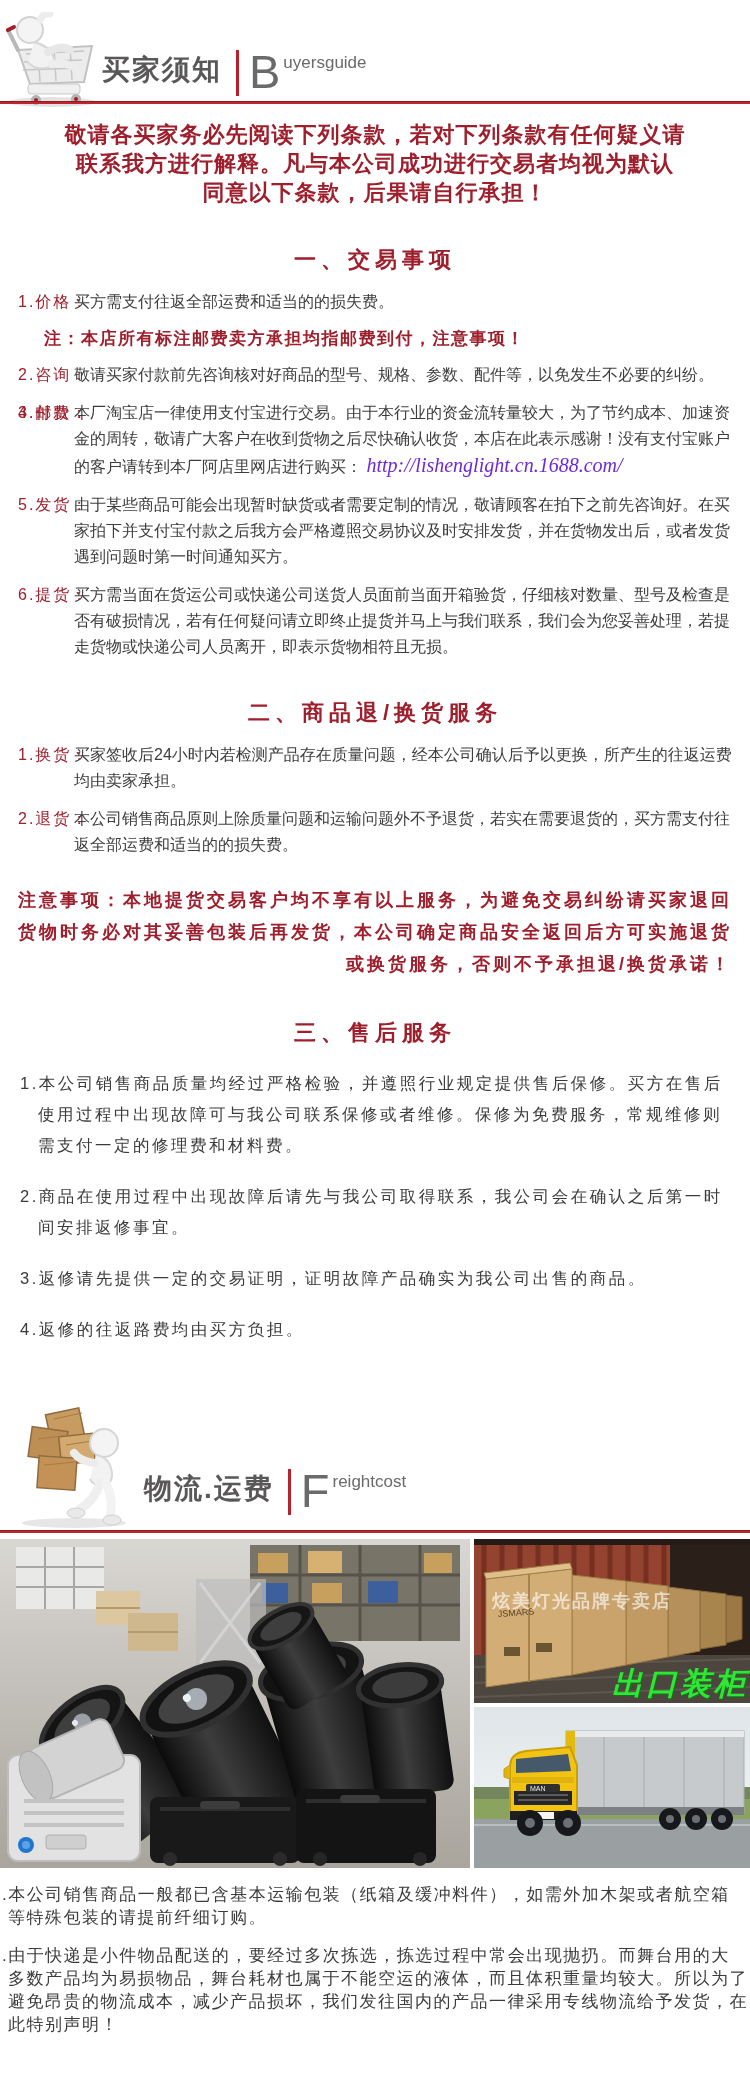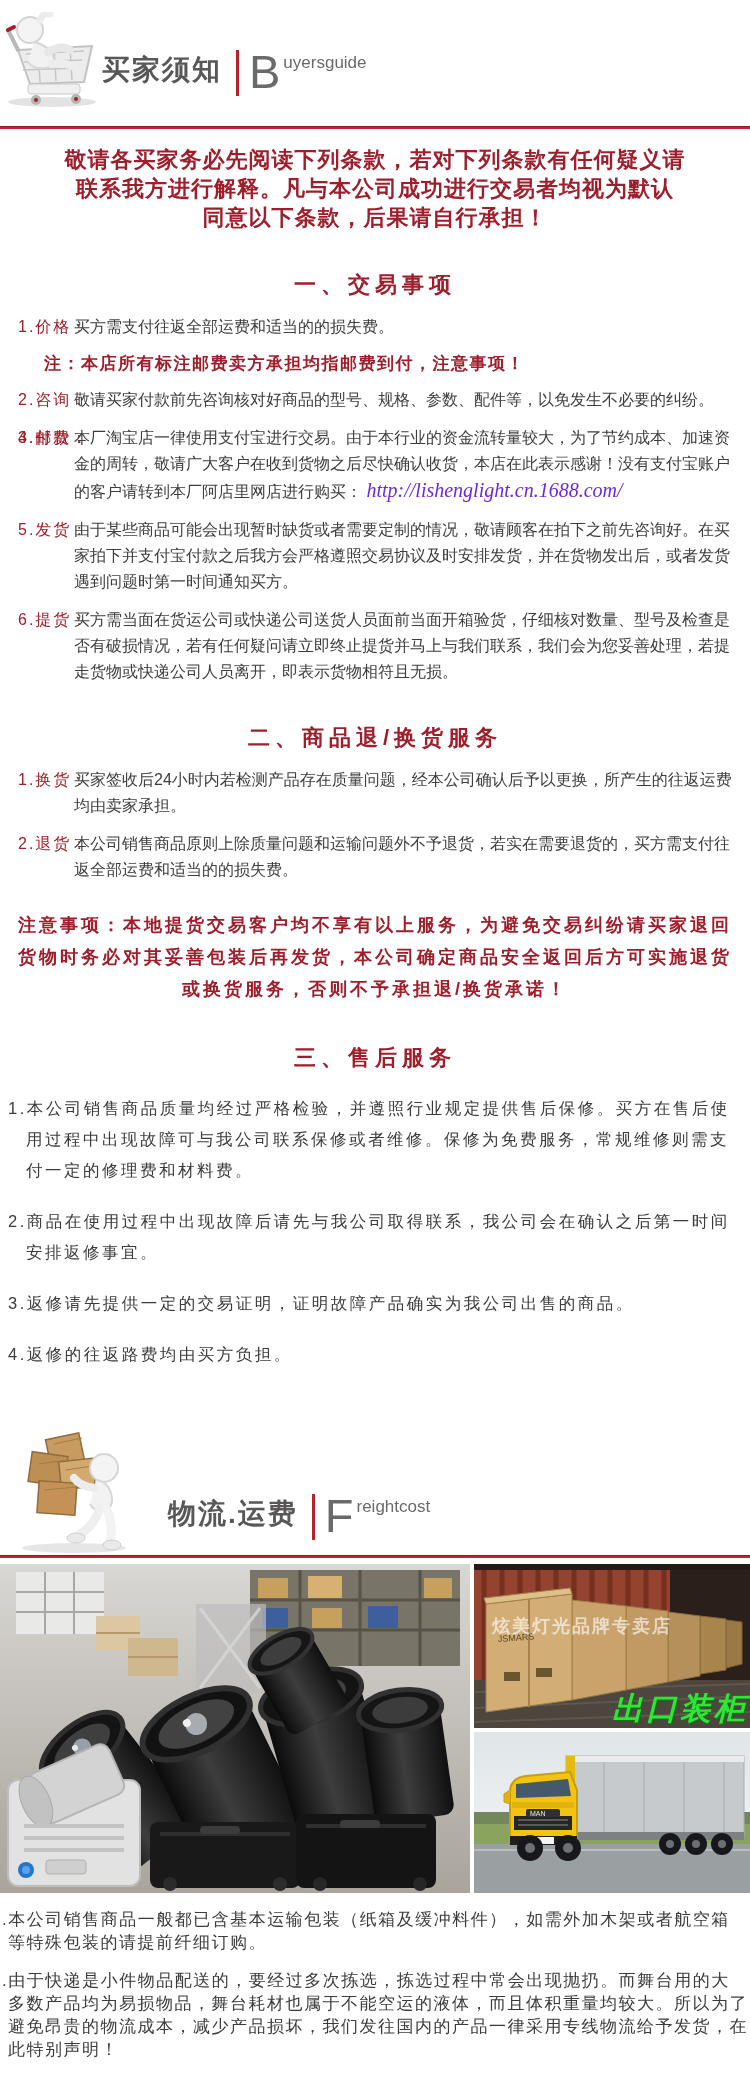--- a/index.html
+++ b/index.html
@@ -1,45 +1,45 @@
 <!DOCTYPE html>
 <html><head>
 <meta charset="utf-8">
 <style>
   html,body{margin:0;padding:0;background:#fff;}
   .page{width:750px;min-height:2100px;overflow:hidden;position:relative;background:#fff;
         font-family:"Liberation Sans","DejaVu Sans",sans-serif;color:#3d3d3d;}
 
   
-  .banner{position:relative;height:129px;}
+  .banner{position:relative;height:104px;}
   .banner.freight{height:132px;margin-top:56px;}
   .mascot{position:absolute;left:0;top:12px;}
   .banner.freight .mascot{left:8px;top:2px;}
   .title-row{position:absolute;left:102px;top:50px;display:flex;align-items:flex-start;}
-  .banner.freight .title-row{left:168px;top:68px;}
+  .banner.freight .title-row{left:144px;top:68px;}
   .cn-title{font-size:28px;font-weight:bold;color:#595757;letter-spacing:2px;line-height:40px;}
   .vbar{width:3px;height:46px;background:#b6212c;margin:0 10px 0 14px;}
   .big-letter{font-size:47px;line-height:44px;color:#6a6a6a;font-weight:400;}
   .latin{display:flex;font-size:17px;color:#6a6a6a;line-height:18px;margin:4px 0 0 3px;}
   .rule{position:absolute;left:0;right:0;bottom:0;height:2px;background:#c1242f;border-top:1px solid #8c1b24;}
 
   
   .intro{margin:16px 20px 0;text-align:center;color:#9e1e2c;font-weight:bold;
          font-size:22px;line-height:29px;letter-spacing:1px;}
   .sec-h{margin:38px 0 14px;text-align:center;color:#9e1e2c;font-weight:bold;
          font-size:22px;letter-spacing:5px;}
   .items{padding:0 8px 0 10px;}
   .item{position:relative;padding-left:64px;font-size:16px;line-height:26px;margin:12px 0;color:#3d3d3d;}
   .item .label{position:absolute;left:8px;top:0;color:#9e1e2c;letter-spacing:2px;white-space:nowrap;}
   .store-link{font-family:"Liberation Serif","DejaVu Serif",serif;font-style:italic;
               font-size:20px;color:#6d28d9;letter-spacing:0;}
   .note{margin:10px 0 10px 34px;color:#9e1e2c;font-weight:bold;font-size:17px;letter-spacing:1.5px;}
-  .notice{margin:26px 18px;text-align:center;color:#9e1e2c;font-weight:bold;
+  .notice{margin:26px 18px;text-align:right;color:#9e1e2c;font-weight:bold;
           font-size:18px;line-height:32px;letter-spacing:3px;}
-  .as-items{padding:0 20px 0 8px;}
+  .as-items{padding:0 20px 0 8px;margin-left:12px;}
   .as-item{font-size:16.5px;line-height:31px;letter-spacing:2.5px;margin:20px 0;
            padding-left:18px;text-indent:-18px;color:#3b3b3b;}
 
   
   .photos{position:relative;height:329px;margin-top:6px;}
   .photo{position:absolute;display:block;}
   .photo.warehouse{left:0;top:0;}
   .photo.container{left:474px;top:0;}
   .photo.truck{left:474px;top:168px;}
   .watermark{position:absolute;left:492px;top:50px;width:272px;font-size:18px;font-weight:bold;

